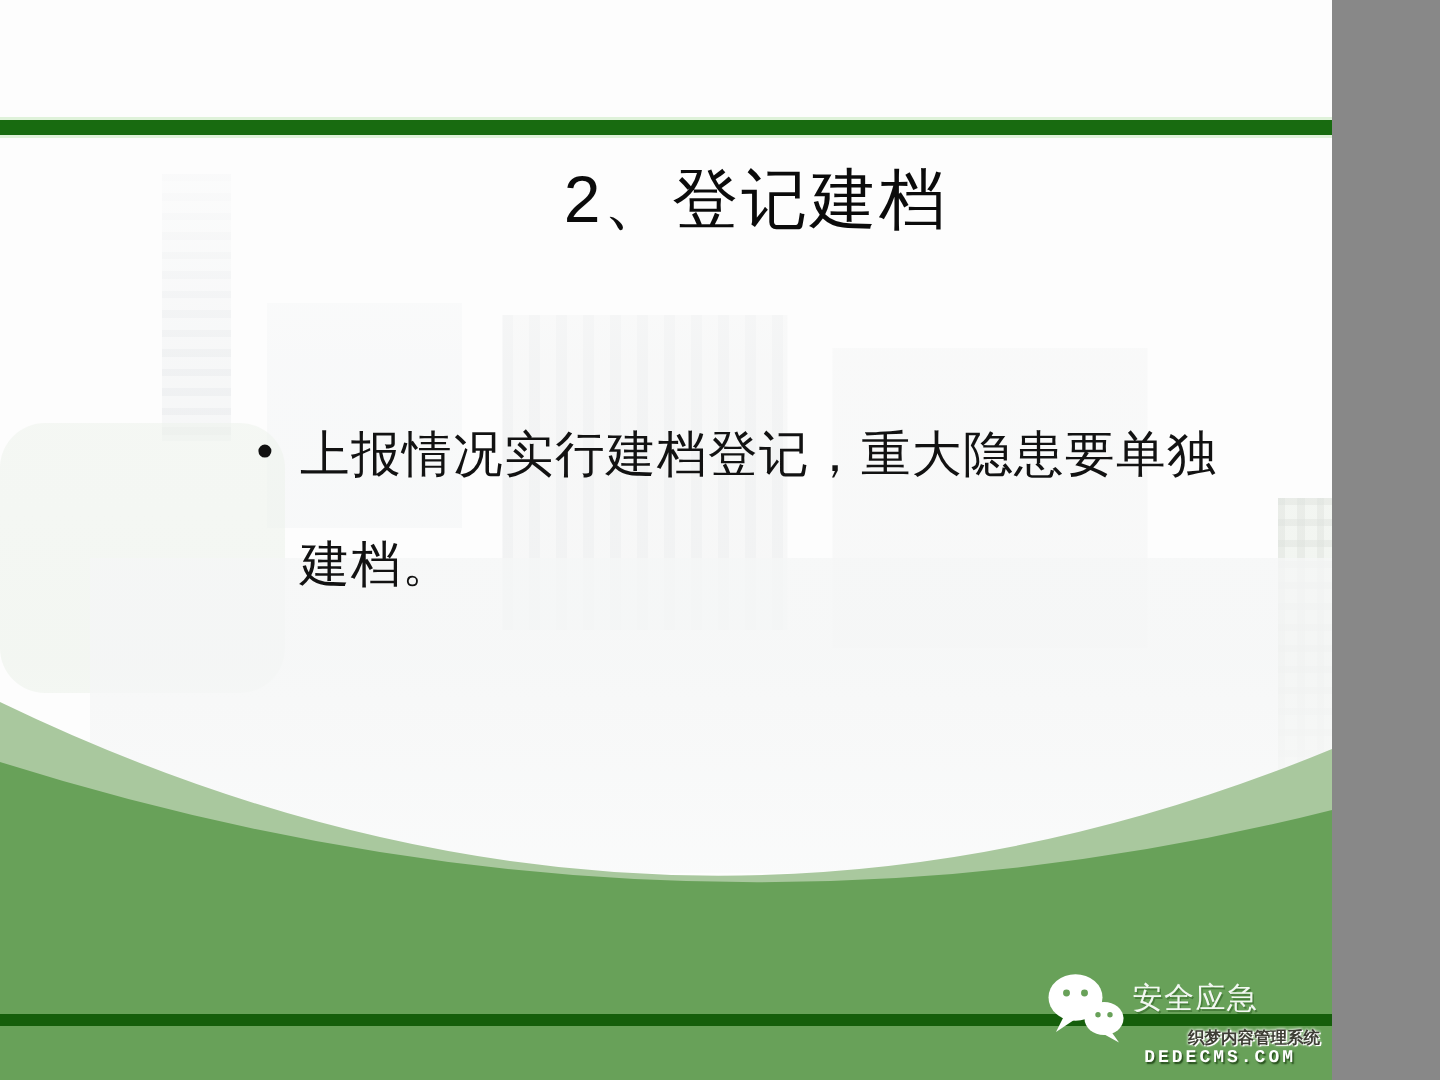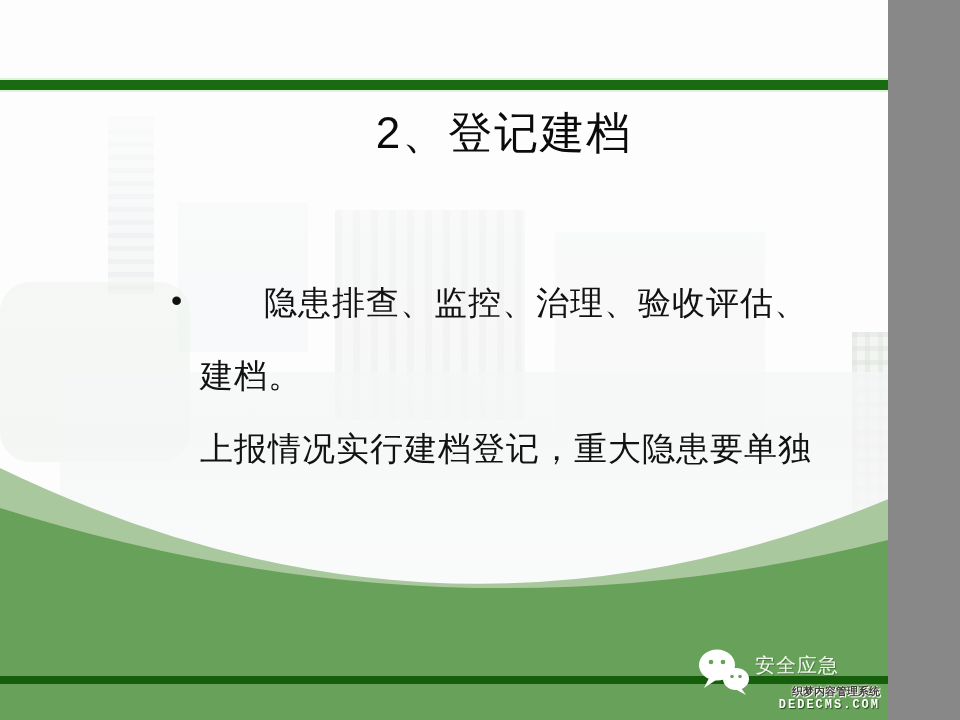--- a/index.html
+++ b/index.html
@@ -55,21 +55,21 @@
   .wx-logo { position:absolute; left:0; top:4px; }
   .brand {
     position:absolute; left:57px; top:8px; font-size:20px; letter-spacing:1px;
     color:rgba(255,255,255,.92); text-shadow:1px 1px 0 rgba(25,75,15,.4); white-space:nowrap;
   }
   .cms1 {
     position:absolute; right:0; top:40px; font-size:11px; font-weight:bold; white-space:nowrap;
     color:#3e3e35; text-shadow:0 0 2px #fff, 0 0 2px #fff, 1px 1px 0 #fff;text-align:center;
   }
   .cms2 {
-    position:absolute; right:0; top:54px; font-size:12px; font-weight:bold; letter-spacing:2px;
+    position:absolute; right:16px; top:54px; font-size:12px; font-weight:bold; letter-spacing:2px;
     color:#ffffff; text-shadow:1px 1px 1px rgba(25,60,15,.85); white-space:nowrap;
     font-family:"Liberation Mono","DejaVu Sans Mono",monospace;
   }
 </style>
 </head>
 <body>
 
 <div class="slide">
 
   <div class="city">
@@ -82,23 +82,22 @@
     <div class="blk b7"></div>
     <div class="cityfade"></div>
   </div>
 
   <div class="top-bar"></div>
 
   <div class="slide-title">2、登记建档</div>
 
   <span class="bullet-dot">•</span>
   <div class="bullet-text">
-    <span class="ln first">隐患排查、监控、治理、验收评估、</span>
+    <span class="ln">上报情况实行建档登记，重大隐患要单独</span>
     <span class="ln">建档。</span>
-    <span class="ln">上报情况实行建档登记，重大隐患要单独</span>
   </div>
 
   <svg class="waves" width="960" height="290" viewBox="0 0 960 290" xmlns="http://www.w3.org/2000/svg">
 
     <path d="M0,38 Q480,270 960,37 L960,290 L0,290 Z" fill="#A9C89E"></path>
 
     <path d="M0,78 Q490,232 960,90 L960,290 L0,290 Z" fill="#68A159"></path>
 
     <rect x="0" y="246" width="960" height="8" fill="#155E0B"></rect>
   </svg>

